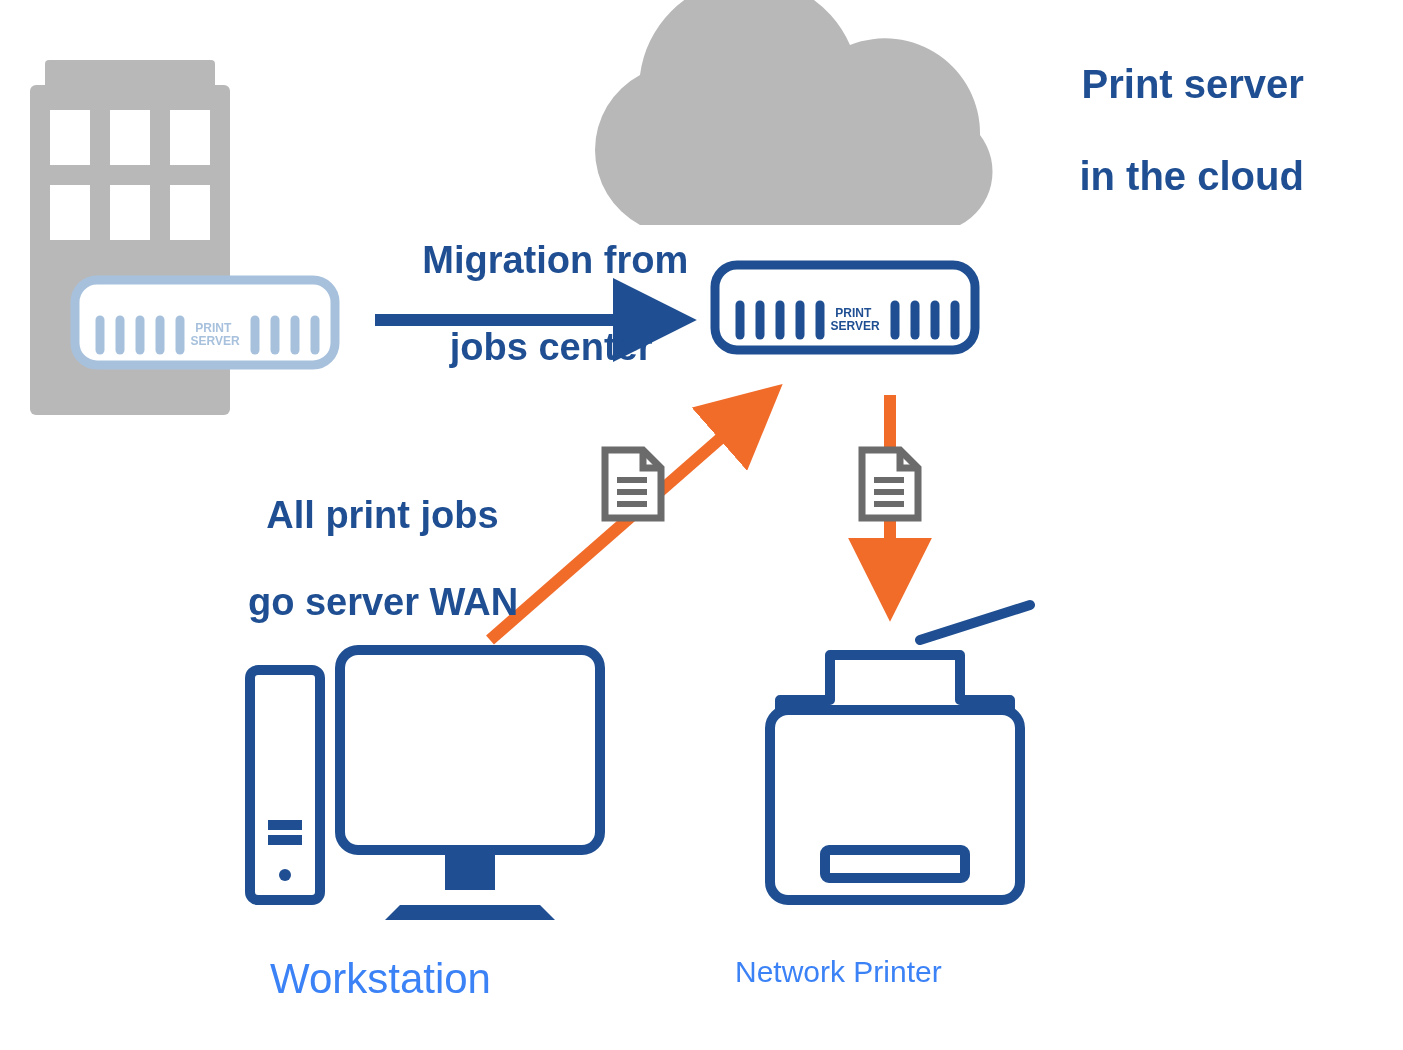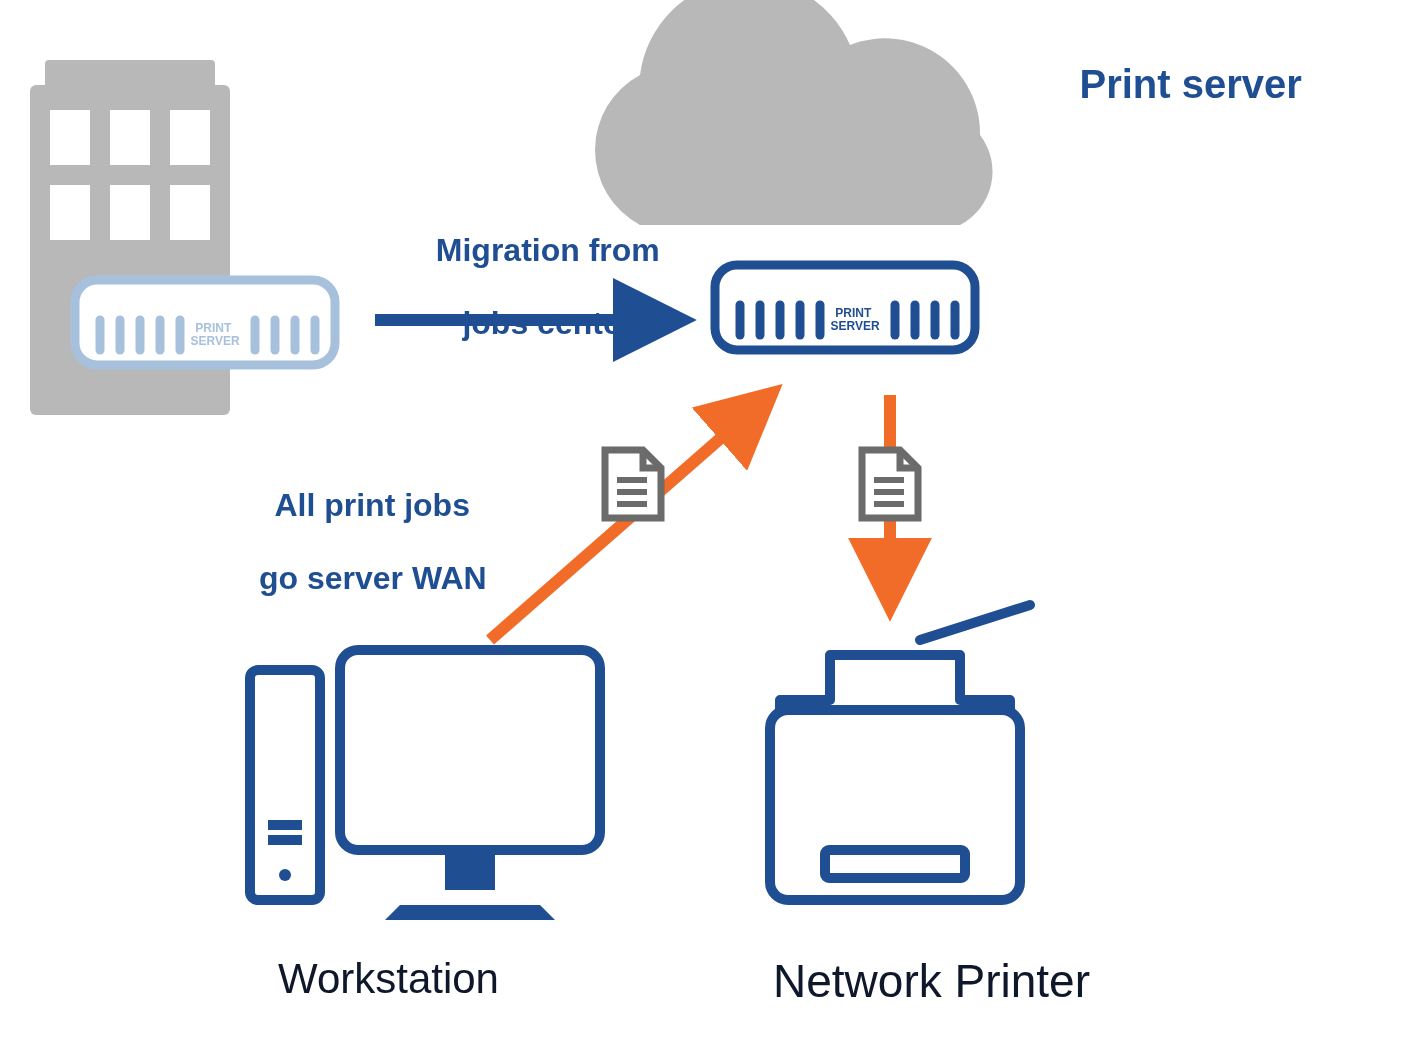--- a/index.html
+++ b/index.html
@@ -13,23 +13,23 @@
     width: 1403px;
     height: 1050px;
   }
   .label {
     position: absolute;
     font-weight: 700;
     line-height: 1.15;
     white-space: pre;
   }
   .blue  { color: #1f4f92; }
-  .gray  { color: #0f172a; margin-left: 8px; }
+  .gray  { color: #3b82f6; }
   .big   { font-size: 40px; }
-  .mid   { font-size: 32px; }
+  .mid   { font-size: 38px; }
   .svglayer {
     position: absolute;
     left: 0; top: 0;
   }
 </style>
 </head>
 <body>
 
 <div class="stage">
 
@@ -150,29 +150,30 @@
 
       <rect x="55" y="210" width="140" height="28" rx="4"></rect>
 
       <line x1="10" y1="70" x2="240" y2="70"></line>
     </g>
 
   </svg>
 
   <div class="label blue big" style="left:1035px; top:15px; text-align:right;">
     <span>Print server</span><br>
+    <span>in the cloud</span>
   </div>
 
   <div class="label blue mid" style="left:380px; top:195px; text-align:center; width:300px;">
     <span>Migration from</span><br>
     <span>jobs center</span>
   </div>
 
-  <div class="label blue mid" style="left:185px; top:450px; text-align:center; width:340px;">
+  <div class="label blue mid" style="left:192px; top:450px; text-align:center; width:340px;">
     <span>All print jobs</span><br>
     <span>go server WAN</span>
   </div>
 
   <div class="label gray" style="left:270px; top:955px; font-size:42px; font-weight:400;">Workstation</div>
 
-  <div class="label gray" style="left:765px; top:955px; font-size:46px; font-weight:400;">Network Printer</div>
+  <div class="label gray" style="left:735px; top:955px; font-size:30px; font-weight:400;">Network Printer</div>
 
 </div>
 
 </body></html>

